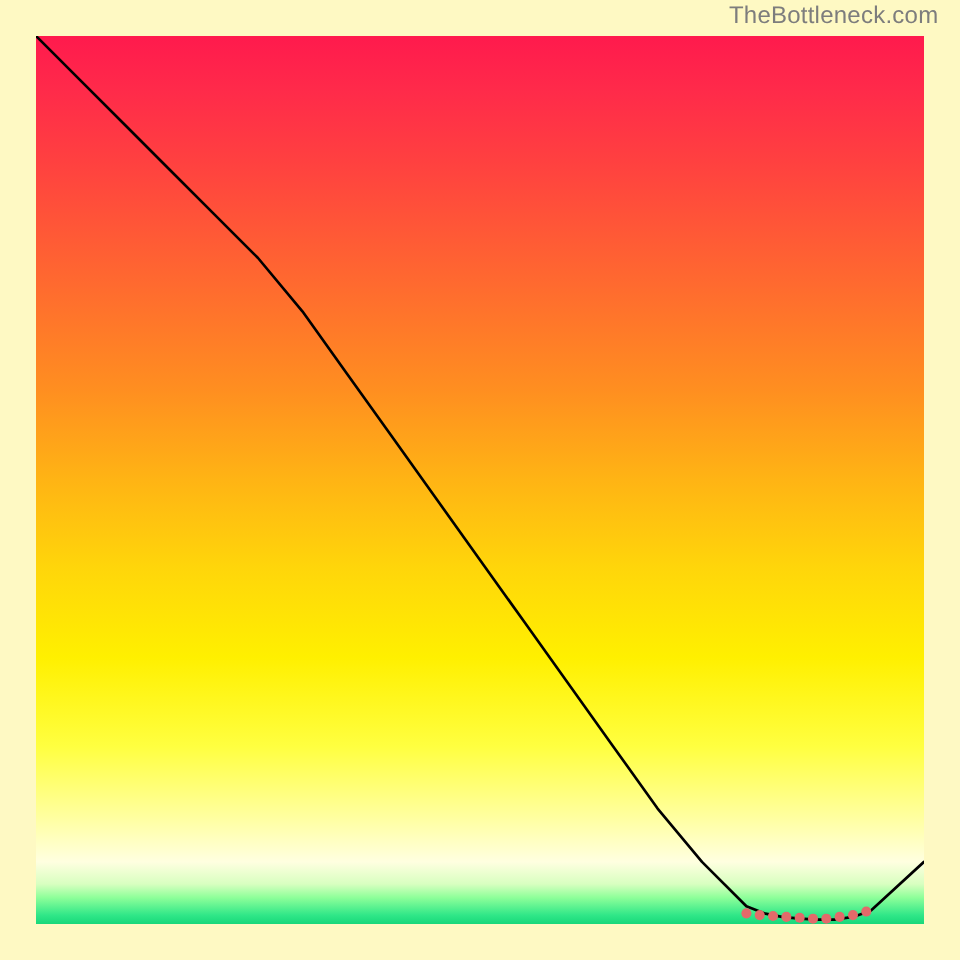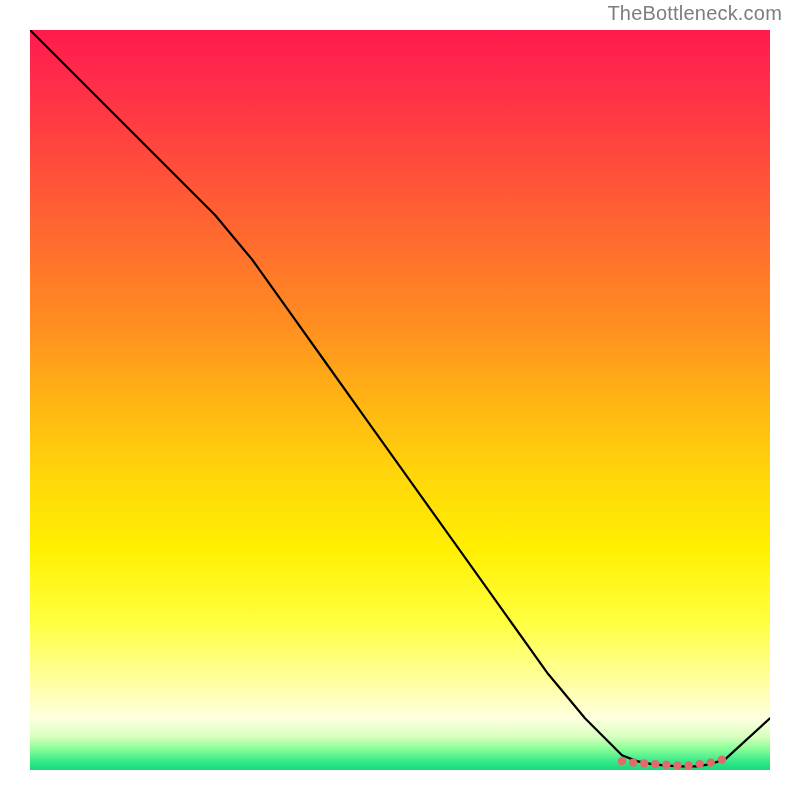--- a/index.html
+++ b/index.html
@@ -8,21 +8,21 @@
     width: 800px;
     height: 800px;
     background: #000;
     overflow: hidden;
     font-family: Arial, Helvetica, sans-serif;
   }
   .frame {
     position: relative;
     width: 800px;
     height: 800px;
-    background: #ffffff;
+    background: #fef9c3;
   }
   .attribution {
     position: absolute;
     top: 2px;
     right: 18px;
     color: #7d7d7d;
     font-size: 20px;
     font-weight: 400;
     letter-spacing: 0.2px;
   }

